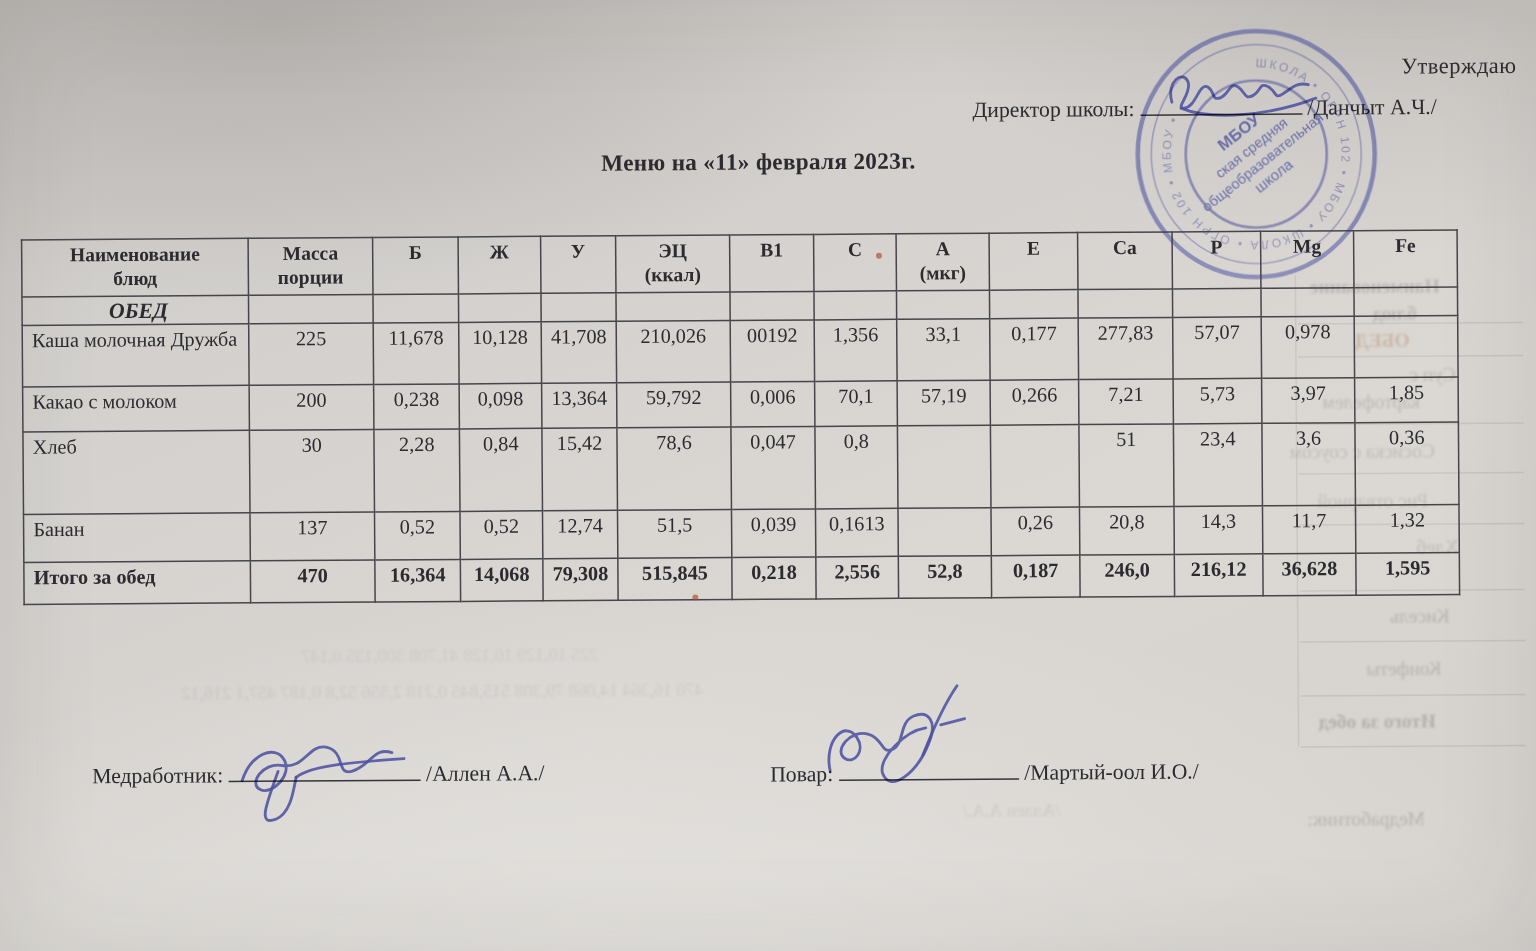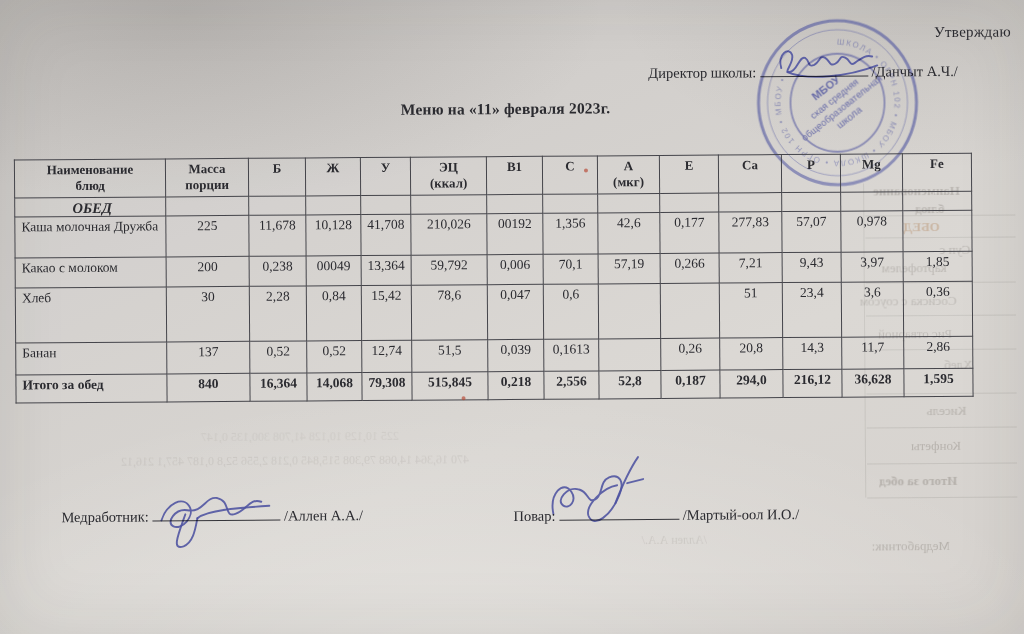--- a/index.html
+++ b/index.html
@@ -7,21 +7,21 @@
     position:relative;width:1024px;height:634px;overflow:hidden;
     font-family:"Liberation Serif",serif;color:#2b2b30;
     background:
       radial-gradient(ellipse 700px 320px at 18% 2%, rgba(70,65,62,0.16), transparent 60%),
       radial-gradient(ellipse 500px 260px at 92% 0%, rgba(80,75,70,0.10), transparent 65%),
       radial-gradient(ellipse 900px 420px at 45% 108%, rgba(255,255,252,0.35), transparent 70%),
       linear-gradient(158deg,#c8c5c2 0%,#d2cfcc 30%,#d9d6d2 62%,#d6d2ce 100%);
     box-shadow: inset 0 0 70px rgba(40,35,30,0.10);
   }
   .doc{position:absolute;inset:0;transform:rotate(-0.4deg);}
-  .approve{position:absolute;top:27px;left:936px;font-size:15px;letter-spacing:0.3px;}
+  .approve{position:absolute;top:40px;left:936px;font-size:15px;letter-spacing:0.3px;}
   .director-line{position:absolute;top:66px;left:650px;font-size:14.5px;white-space:nowrap;}
   .sig-line{display:inline-block;border-bottom:1.3px solid #35353a;height:12px;}
   .doc-title{position:absolute;top:100px;left:0;width:1014px;text-align:center;font-size:15.5px;font-weight:bold;letter-spacing:0.2px;}
   .foot-line{position:absolute;font-size:14.5px;white-space:nowrap;}
   .foot-med{top:506px;left:60px;}
   .foot-cook{top:508px;left:512px;}
 
   
   table.menu{position:absolute;top:156px;left:15px;border-collapse:collapse;table-layout:fixed;width:957px;background:rgba(255,255,255,0.06);}
   table.menu th,table.menu td{border:1.4px solid #45454b;overflow:hidden;}
@@ -174,52 +174,52 @@
           </tr>
           <tr class="row-item" style="height: 41px;">
             <td class="name">Каша молочная Дружба</td>
             <td>225</td>
             <td>11,678</td>
             <td>10,128</td>
             <td>41,708</td>
             <td>210,026</td>
             <td>00192</td>
             <td>1,356</td>
-            <td>42,6</td>
+            <td>33,1</td>
             <td>0,177</td>
             <td>277,83</td>
             <td>57,07</td>
             <td>0,978</td>
             <td></td>
           </tr>
           <tr class="row-item" style="height: 30px;">
             <td class="name">Какао с молоком</td>
             <td>200</td>
             <td>0,238</td>
-            <td>00049</td>
+            <td>0,098</td>
             <td>13,364</td>
             <td>59,792</td>
             <td>0,006</td>
             <td>70,1</td>
             <td>57,19</td>
             <td>0,266</td>
             <td>7,21</td>
-            <td>9,43</td>
+            <td>5,73</td>
             <td>3,97</td>
             <td>1,85</td>
           </tr>
           <tr class="row-item" style="height: 55px;">
             <td class="name">Хлеб</td>
             <td>30</td>
             <td>2,28</td>
             <td>0,84</td>
             <td>15,42</td>
             <td>78,6</td>
             <td>0,047</td>
-            <td>0,6</td>
+            <td>0,8</td>
             <td></td>
             <td></td>
             <td>51</td>
             <td>23,4</td>
             <td>3,6</td>
             <td>0,36</td>
           </tr>
           <tr class="row-item" style="height: 32px;">
             <td class="name">Банан</td>
             <td>137</td>
@@ -227,34 +227,34 @@
             <td>0,52</td>
             <td>12,74</td>
             <td>51,5</td>
             <td>0,039</td>
             <td>0,1613</td>
             <td></td>
             <td>0,26</td>
             <td>20,8</td>
             <td>14,3</td>
             <td>11,7</td>
-            <td>2,86</td>
+            <td>1,32</td>
           </tr>
           <tr class="row-total" style="height: 28px;">
             <td class="name">Итого за обед</td>
-            <td>840</td>
+            <td>470</td>
             <td>16,364</td>
             <td>14,068</td>
             <td>79,308</td>
             <td>515,845</td>
             <td>0,218</td>
             <td>2,556</td>
             <td>52,8</td>
             <td>0,187</td>
-            <td>294,0</td>
+            <td>246,0</td>
             <td>216,12</td>
             <td>36,628</td>
             <td>1,595</td>
           </tr>
         </tbody>
     </table>
 
     <div class="speck" style="left:585px;top:169px"></div>
     <div class="speck" style="left:461px;top:396px"></div>
 

